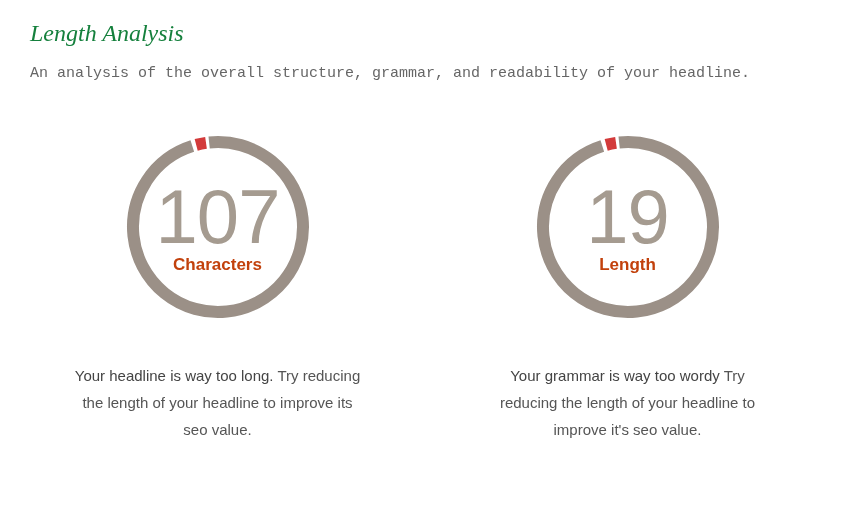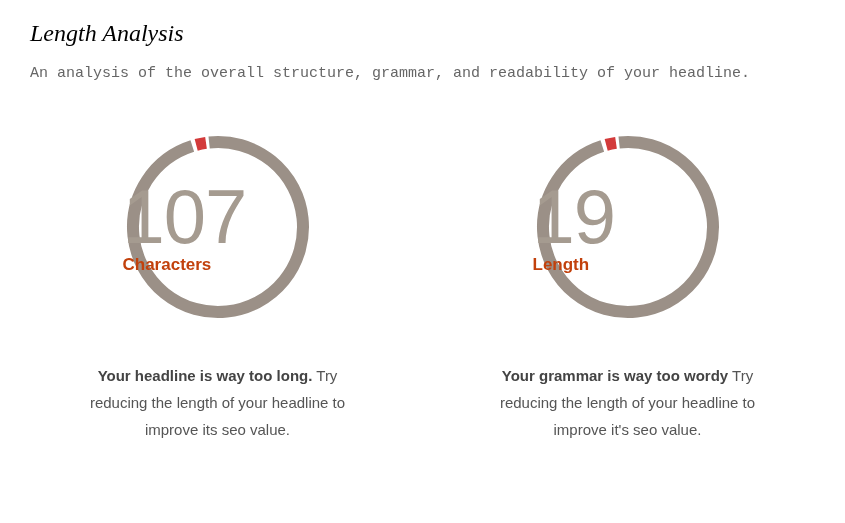--- a/index.html
+++ b/index.html
@@ -7,21 +7,21 @@
     font-family: Georgia, 'Times New Roman', serif;
     background: #ffffff;
     width: 845px;
     height: 523px;
     padding: 20px 30px;
     color: #555;
   }
   .section-title {
     font-size: 24px;
     font-weight: 400;
-    color: #000000;
+    color: #15803d;
     font-style: italic;
     font-family: Georgia, serif;
     margin-bottom: 18px;
   }
   .section-desc {
     font-family: Liberation Mono, monospace;
     font-size: 15px;
     color: #666;
     margin-bottom: 50px;
   }
@@ -49,20 +49,21 @@
     height: 190px;
     transform: rotate(-96deg);
   }
   .gauge-inner {
     position: absolute;
     top: 0; left: 0;
     width: 190px;
     height: 190px;
     display: flex;
     flex-direction: column;
+    align-items: center;
     justify-content: center;
   }
   .gauge-value {
     font-family: -apple-system, BlinkMacSystemFont, 'Segoe UI', Arial, sans-serif;
     font-size: 76px;
     font-weight: 300;
     color: #a59b90;
     line-height: 1;
     letter-spacing: -1px;
   }
@@ -75,21 +76,21 @@
   }
   .feedback {
     font-family: -apple-system, BlinkMacSystemFont, 'Segoe UI', Arial, sans-serif;
     font-size: 15px;
     color: #555;
     text-align: center;
     line-height: 1.8;
     padding: 0 10px;
   }
   .feedback .bold {
-    font-weight: 700;
+    font-weight: 400;
     color: #444;
   }
 </style>
 </head>
 <body>
 
 <h2 class="section-title">Length Analysis</h2>
 <p class="section-desc">An analysis of the overall structure, grammar, and readability of your headline.</p>
 
 <div class="gauges">

